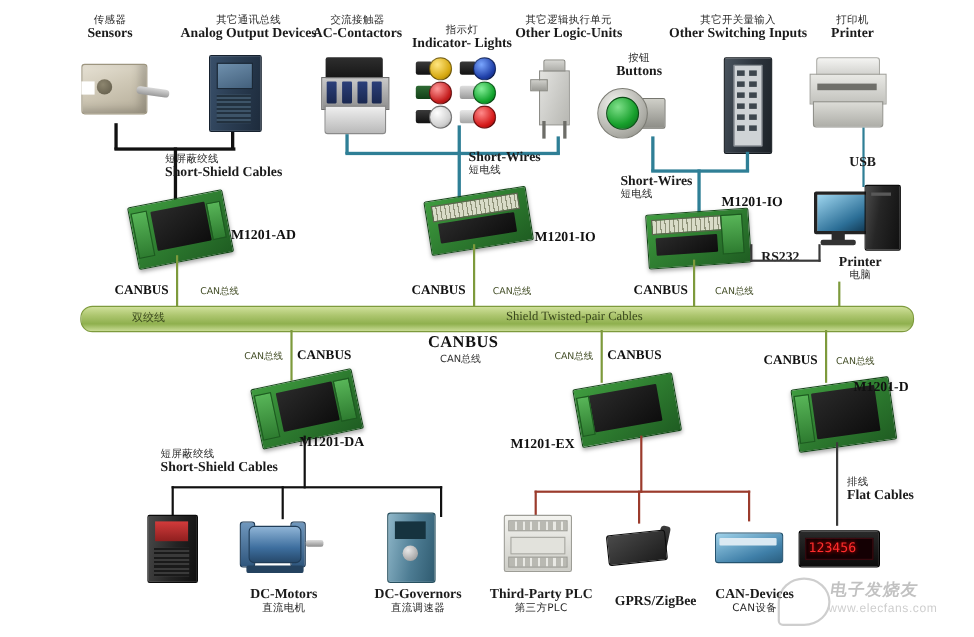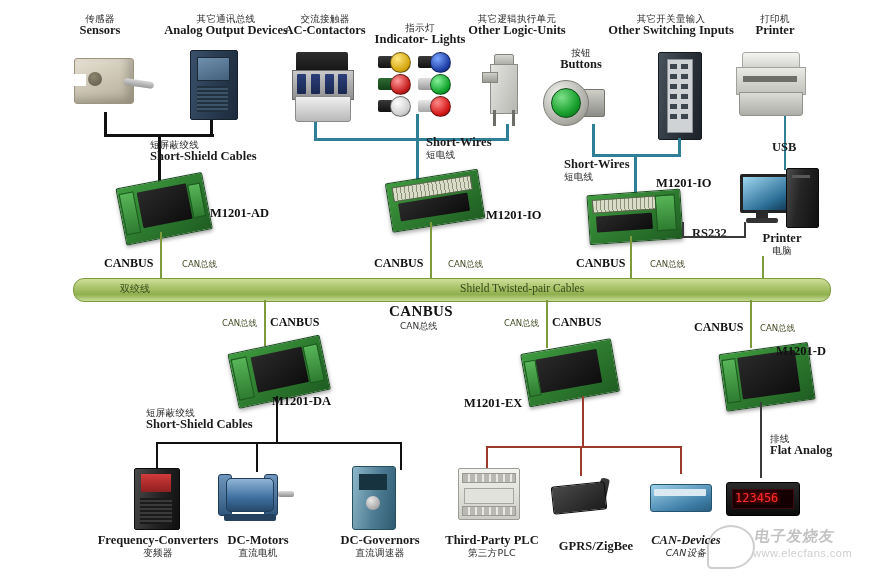--- a/index.html
+++ b/index.html
@@ -450,31 +450,27 @@
   <div class="wr" style="left:582px;top:396px;width:2px;height:52px;"></div>
   <div class="wr" style="left:486px;top:446px;width:196px;height:2px;"></div>
   <div class="wr" style="left:486px;top:446px;width:2px;height:26px;"></div>
   <div class="wr" style="left:580px;top:446px;width:2px;height:30px;"></div>
   <div class="wr" style="left:680px;top:446px;width:2px;height:28px;"></div>
 
 
   <div class="wk" style="left:760px;top:402px;width:2px;height:76px;"></div>
   <div class="lbl" style="left:770px;top:434px;width:92px;text-align:left;">
     <div class="cn" style="text-align:left;">排线</div>
-    <div class="en" style="text-align:left;">Flat Analog</div>
+    <div class="en" style="text-align:left;">Flat Cables</div>
   </div>
 
   <div class="dev" style="left:134px;top:468px;width:46px;height:62px;">
     <div class="fc-body"></div>
       <div class="fc-panel"></div>
       <div class="fc-grill"></div>
-  </div>
-  <div class="lbl" style="left:76px;top:534px;width:164px;">
-    <div class="en">Frequency-Converters</div>
-    <div class="cn">变频器</div>
   </div>
 
   <div class="dev" style="left:216px;top:470px;width:80px;height:56px;">
     <div class="mtr-end" style="left:2px;"></div>
       <div class="mtr-end" style="left:48px;"></div>
     <div class="mtr-shell"></div>
       <div class="mtr-shaft"></div>
       <div class="mtr-base"></div>
   </div>
   <div class="lbl" style="left:216px;top:534px;width:84px;">
@@ -508,21 +504,21 @@
       <div class="gprs-body"></div>
   </div>
   <div class="lbl" style="left:552px;top:540px;width:88px;">
     <div class="en">GPRS/ZigBee</div>
   </div>
 
   <div class="dev" style="left:650px;top:484px;width:64px;height:34px;">
     <div class="candev-body"></div>
       <div class="candev-strip"></div>
   </div>
-  <div class="lbl" style="left:644px;top:534px;width:84px;font-style:italic;">
+  <div class="lbl" style="left:644px;top:534px;width:84px;">
     <div class="en">CAN-Devices</div>
     <div class="cn">CAN设备</div>
   </div>
 
   <div class="dev" style="left:726px;top:482px;width:76px;height:36px;">
     <div class="disp-body"></div>
       <div class="disp-screen"></div>
     <div class="seg" style="left:9px;">123456</div>
   </div>
 

